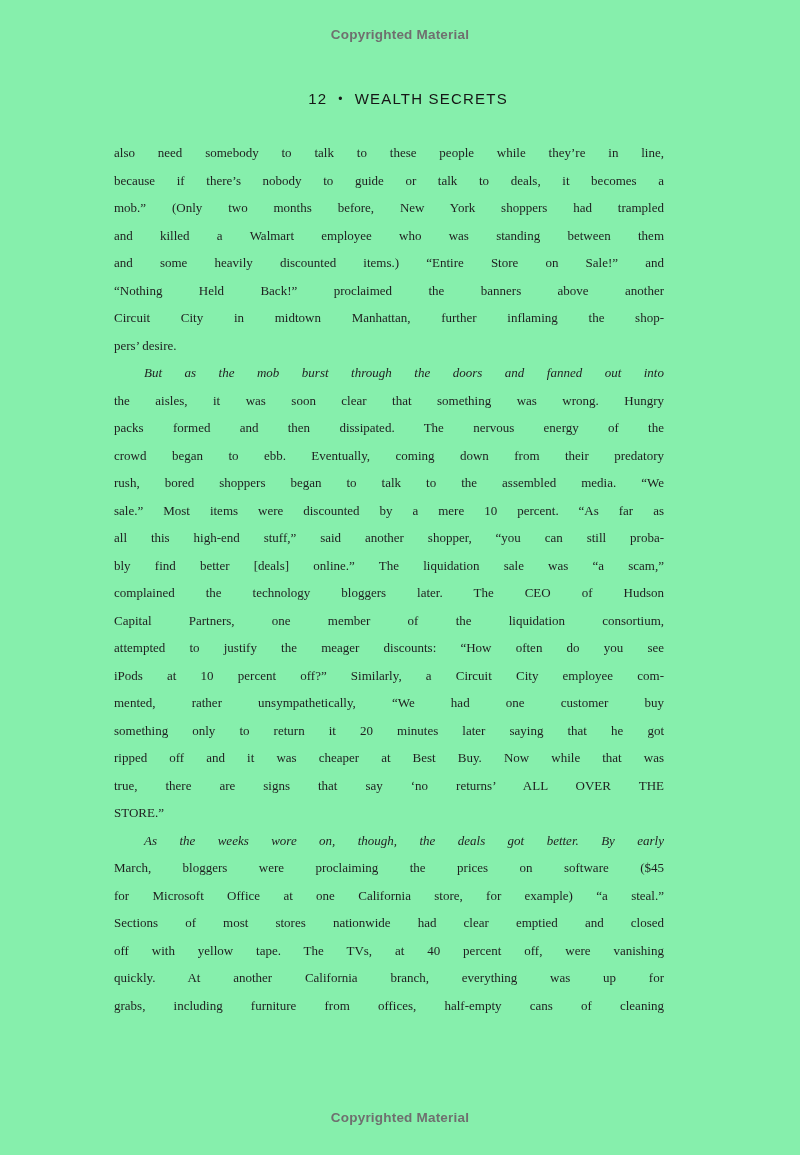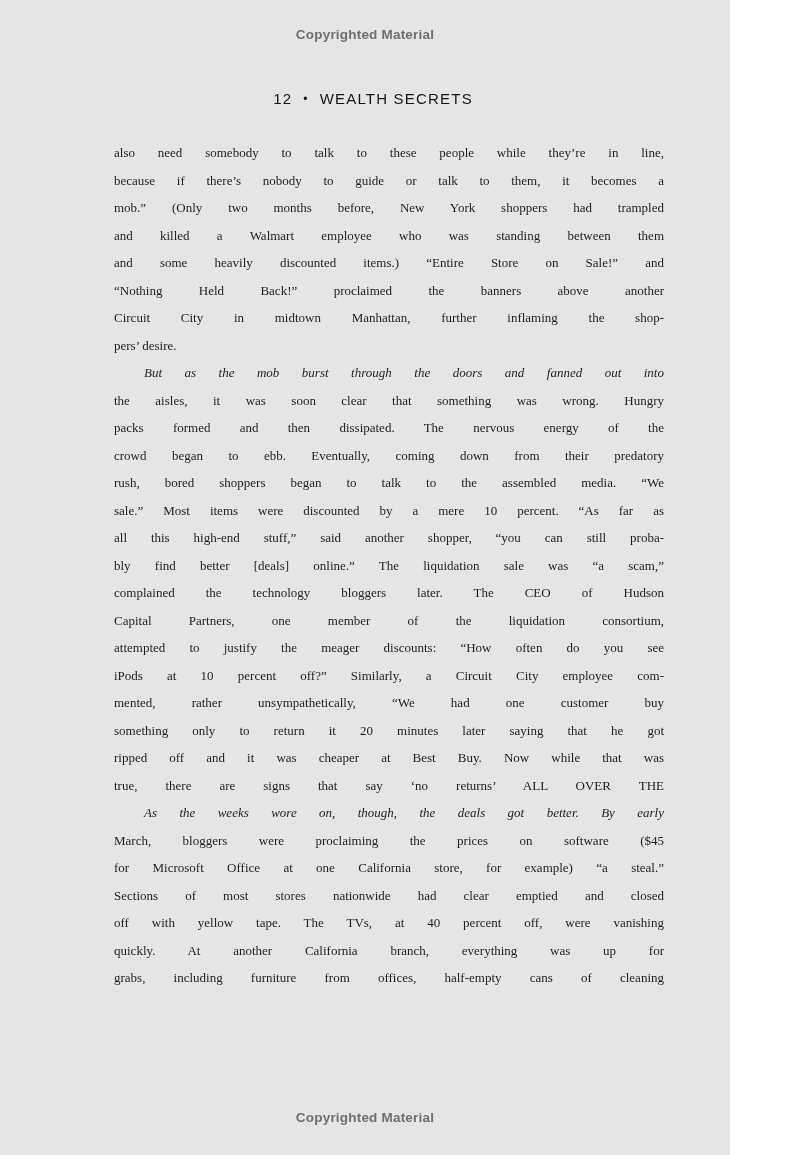--- a/index.html
+++ b/index.html
@@ -2,23 +2,23 @@
 <html><head>
 <meta charset="utf-8">
 <style>
   html, body {
     margin: 0;
     padding: 0;
     background: #ffffff;
   }
   .page {
     position: relative;
-    width: 730px;
+    width: 800px;
     height: 1155px;
-    background: #e5e5e5;
+    background: #86efac;
     overflow: hidden;
     font-family: "Liberation Serif", serif;
   }
   .notice {
     position: absolute;
     left: 0;
     right: 0;
     text-align: center;
     font-family: "Liberation Sans", sans-serif;
     font-weight: bold;
@@ -74,21 +74,21 @@
 
 <div class="page">
   <div class="notice top">Copyrighted Material</div>
 
   <div class="running-head">
     <span>12</span><span class="bullet">•</span><span>WEALTH SECRETS</span>
   </div>
 
   <div class="body-text" id="body-text">
       <div class="line">also need somebody to talk to these people while they’re in line,</div>
-      <div class="line">because if there’s nobody to guide or talk to them, it becomes a</div>
+      <div class="line">because if there’s nobody to guide or talk to deals, it becomes a</div>
       <div class="line">mob.” (Only two months before, New York shoppers had trampled</div>
       <div class="line">and killed a Walmart employee who was standing between them</div>
       <div class="line">and some heavily discounted items.) “Entire Store on Sale!” and</div>
       <div class="line">“Nothing Held Back!” proclaimed the banners above another</div>
       <div class="line">Circuit City in midtown Manhattan, further inflaming the shop-</div>
       <div class="line last">pers’ desire.</div>
       <div class="line indent">But as the mob burst through the doors and fanned out into</div>
       <div class="line">the aisles, it was soon clear that something was wrong. Hungry</div>
       <div class="line">packs formed and then dissipated. The nervous energy of the</div>
       <div class="line">crowd began to ebb. Eventually, coming down from their predatory</div>
@@ -97,20 +97,21 @@
       <div class="line">all this high-end stuff,” said another shopper, “you can still proba-</div>
       <div class="line">bly find better [deals] online.” The liquidation sale was “a scam,”</div>
       <div class="line">complained the technology bloggers later. The CEO of Hudson</div>
       <div class="line">Capital Partners, one member of the liquidation consortium,</div>
       <div class="line">attempted to justify the meager discounts: “How often do you see</div>
       <div class="line">iPods at 10 percent off?” Similarly, a Circuit City employee com-</div>
       <div class="line">mented, rather unsympathetically, “We had one customer buy</div>
       <div class="line">something only to return it 20 minutes later saying that he got</div>
       <div class="line">ripped off and it was cheaper at Best Buy. Now while that was</div>
       <div class="line">true, there are signs that say ‘no returns’ ALL OVER THE</div>
+      <div class="line last">STORE.”</div>
       <div class="line indent">As the weeks wore on, though, the deals got better. By early</div>
       <div class="line">March, bloggers were proclaiming the prices on software ($45</div>
       <div class="line">for Microsoft Office at one California store, for example) “a steal.”</div>
       <div class="line">Sections of most stores nationwide had clear emptied and closed</div>
       <div class="line">off with yellow tape. The TVs, at 40 percent off, were vanishing</div>
       <div class="line">quickly. At another California branch, everything was up for</div>
       <div class="line">grabs, including furniture from offices, half-empty cans of cleaning</div>
     </div>
 
   <div class="notice bottom">Copyrighted Material</div>

